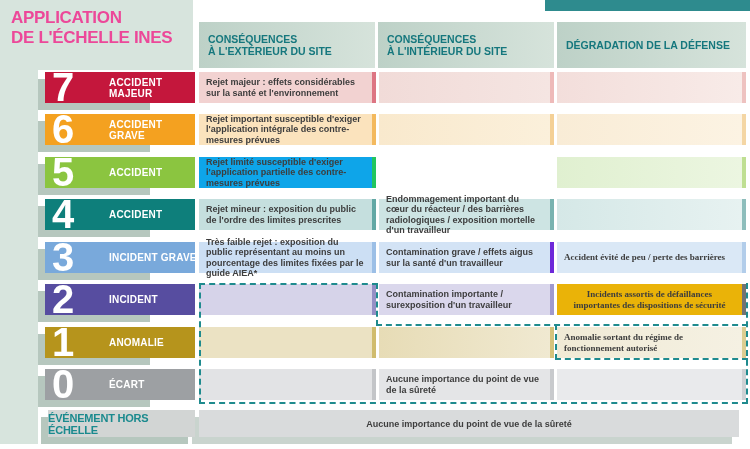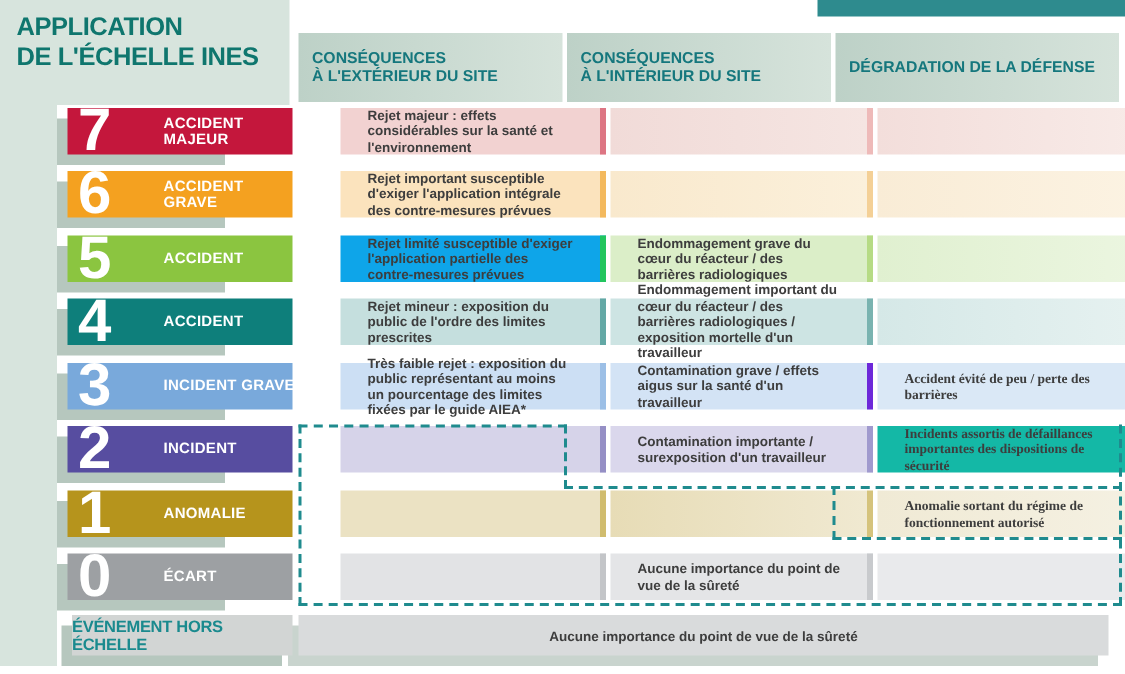--- a/index.html
+++ b/index.html
@@ -3,21 +3,21 @@
 <meta charset="utf-8">
 <style>
   html,body{margin:0;padding:0;background:#ffffff;}
   #stage{position:relative;width:750px;height:449px;background:#ffffff;overflow:hidden;
          font-family:"Liberation Sans", sans-serif;}
 
   
   .title-block{position:absolute;left:0;top:0;width:193px;height:70px;background:#d7e4dd;}
   .green-strip{position:absolute;left:0;top:70px;width:38px;height:374px;background:#d7e4dd;}
   .title{position:absolute;left:11px;top:8px;font-size:17px;line-height:20px;font-weight:bold;
-         color:#0f766e;letter-spacing:-0.3px;}
+         color:#ec4899;letter-spacing:-0.3px;}
   .top-strip{position:absolute;left:545px;top:0;width:205px;height:11px;background:#2e8b8e;}
 
   
   .hdr{position:absolute;top:22px;height:46px;box-sizing:border-box;
        background:linear-gradient(to right,#bdd1c7,#d6e3db);
        color:#15777d;font-weight:bold;font-size:10.5px;line-height:12.5px;
        display:flex;flex-direction:column;justify-content:center;padding-left:9px;}
   .hdr1{left:199px;width:176px;}
   .hdr2{left:378px;width:176px;}
   .hdr3{left:557px;width:189px;}
@@ -26,21 +26,21 @@
   .row{position:absolute;left:0;width:750px;height:31px;}
   .rt7{top:72px}.rt6{top:114px}.rt5{top:157px}.rt4{top:199px}
   .rt3{top:242px}.rt2{top:284px}.rt1{top:327px}.rt0{top:369px}
   .shadow{position:absolute;left:38px;top:7px;width:112px;height:31px;background:#b6c7be;z-index:0;}
   .bar{position:absolute;left:45px;top:0;width:150px;height:31px;z-index:1;}
   .num{position:absolute;left:7px;top:-5px;width:44px;color:#ffffff;font-weight:bold;
        font-size:40px;line-height:40px;}
   .lbl{position:absolute;left:64px;top:0;width:92px;height:31px;display:flex;align-items:center;
        color:#ffffff;font-weight:bold;font-size:10px;line-height:11px;letter-spacing:0.2px;}
   .cell{position:absolute;top:0;height:31px;box-sizing:border-box;display:flex;align-items:center;
-        padding:2px 18px;color:#3d3d3d;font-weight:bold;font-size:9px;line-height:10.5px;margin-left:28px;}
+        padding:2px 7px;color:#3d3d3d;font-weight:bold;font-size:9px;line-height:10.5px;}
   .c1{left:199px;width:177px;}
   .c2{left:379px;width:175px;}
   .c3{left:557px;width:189px;font-family:Liberation Serif, serif;}
 
   
   .tr7 .c1{background:#f2d2d1;border-right:4px solid #dd7583;}
   .tr7 .c2{background:linear-gradient(to right,#f1dbd8,#f5e5e2);border-right:4px solid #eebab9;}
   .tr7 .c3{background:linear-gradient(to right,#f3dedb,#f8ebe8);border-right:4px solid #eec2c0;}
   .tr6 .c1{background:#fbe3bd;border-right:4px solid #f3b95e;}
   .tr6 .c2{background:linear-gradient(to right,#f9e9cd,#fbf0db);border-right:4px solid #f4d096;}
@@ -49,21 +49,21 @@
   .tr5 .c2{background:#dbeec8;border-right:4px solid #b6db85;}
   .tr5 .c3{background:linear-gradient(to right,#e0f0d0,#ecf6e1);border-right:4px solid #bfdf92;}
   .tr4 .c1{background:#c5dfde;border-right:4px solid #63a8a5;}
   .tr4 .c2{background:#cde4e3;border-right:4px solid #79b3b0;}
   .tr4 .c3{background:linear-gradient(to right,#d5e8e7,#e7f2f1);border-right:4px solid #8dbdbb;}
   .tr3 .c1{background:#ccdff4;border-right:4px solid #9cbfe6;}
   .tr3 .c2{background:#d3e3f5;border-right:4px solid #6d28d9;}
   .tr3 .c3{background:#dae8f6;border-right:4px solid #b2cdea;}
   .tr2 .c1{background:#d6d3e9;border-right:4px solid #958fc5;}
   .tr2 .c2{background:#dad7ec;border-right:4px solid #a09ace;}
-  .tr2 .c3{background:#14b8a6;border-right:4px solid #0f172a;}
+  .tr2 .c3{background:#eab308;border-right:4px solid #737373;text-align:center;}
   .tr1 .c1{background:#ebe2c3;border-right:4px solid #d0bc6e;}
   .tr1 .c2{background:linear-gradient(to right,#e7dcb6,#f0e9d1);border-right:4px solid #d5c37c;}
   .tr1 .c3{background:linear-gradient(to right,#f0ead5,#f5f1e3);border-right:4px solid #dbcd92;}
   .tr0 .c1{background:#e2e3e5;border-right:4px solid #c3c5c8;}
   .tr0 .c2{background:#e4e5e7;border-right:4px solid #c8cacd;}
   .tr0 .c3{background:#e9eaec;border-right:4px solid #cfd1d4;}
 
   
   .off-shadow{position:absolute;left:41px;top:417px;width:147px;height:27px;background:#b6c7be;}
   .off-label{position:absolute;left:48px;top:410px;width:147px;height:27px;background:#d2d5d4;
@@ -135,21 +135,20 @@
     <div class="cell c3"></div>
   </div>
 
   <div class="row rt5 tr5">
     <div class="shadow"></div>
     <div class="bar" style="background-color: rgb(139, 197, 64);">
       <span class="num">5</span>
       <span class="lbl">ACCIDENT</span>
     </div>
     <div class="cell c1">Rejet limité susceptible d'exiger l'application partielle des contre-mesures prévues</div>
-    <div class="cell c2">Endommagement grave du cœur du réacteur / des barrières radiologiques</div>
     <div class="cell c3"></div>
   </div>
 
   <div class="row rt4 tr4">
     <div class="shadow"></div>
     <div class="bar" style="background-color: rgb(14, 127, 123);">
       <span class="num">4</span>
       <span class="lbl">ACCIDENT</span>
     </div>
     <div class="cell c1">Rejet mineur : exposition du public de l'ordre des limites prescrites</div>

